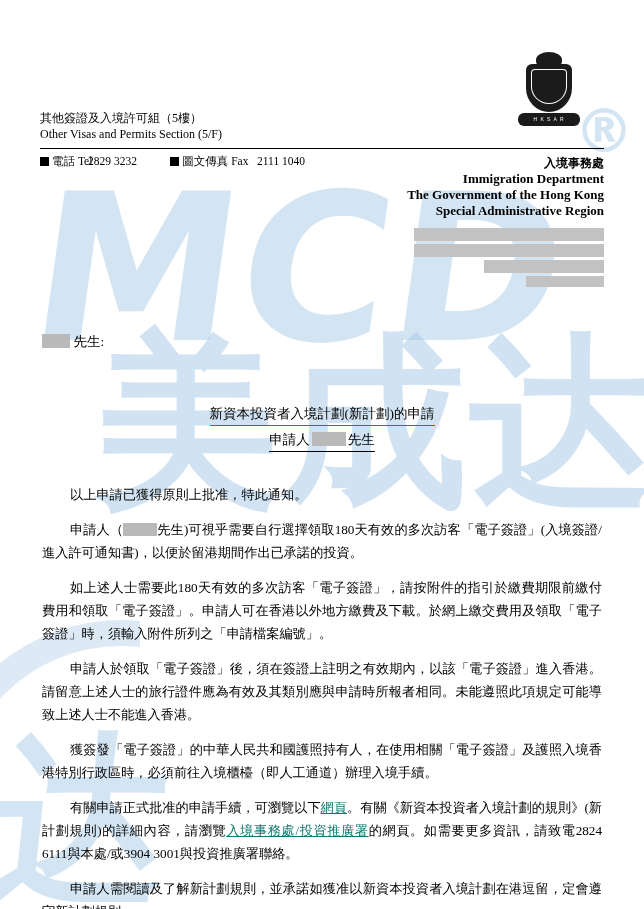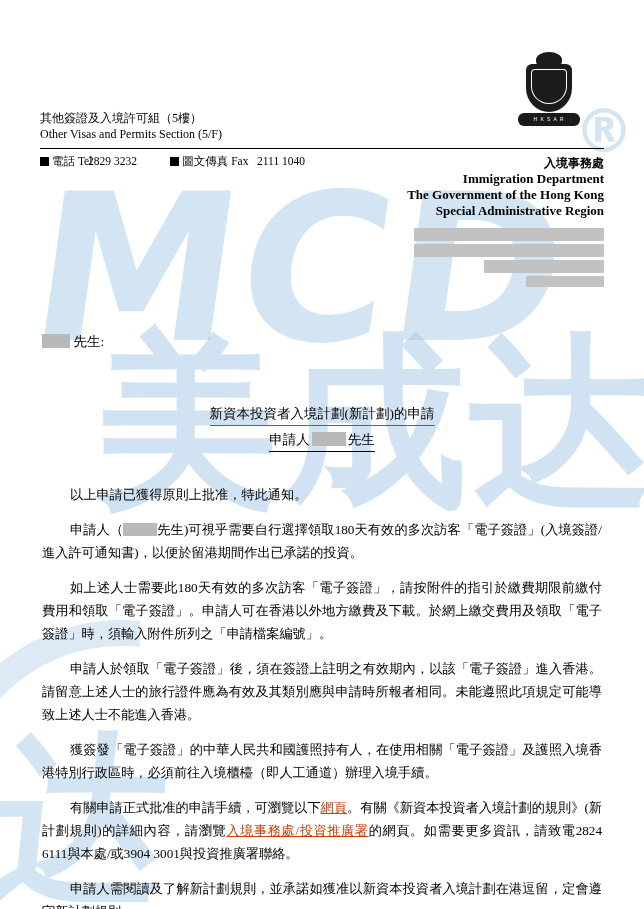--- a/index.html
+++ b/index.html
@@ -264,21 +264,21 @@
     font-size: 13.2px;
     line-height: 23px;
     text-align: justify;
   }
   .body p {
     margin: 0 0 12px 0;
     text-indent: 28px;
   }
   .body .redact-inline { width: 34px; height: 13px; vertical-align: -2px; }
   .body a {
-    color: #c2410c;
+    color: #0f766e;
     text-decoration: underline;
   }
 </style>
 </head>
 <body>
 
 <div class="page">
 
   <div class="watermark">
     <div class="wm-text wm-mcd">MCD</div>

